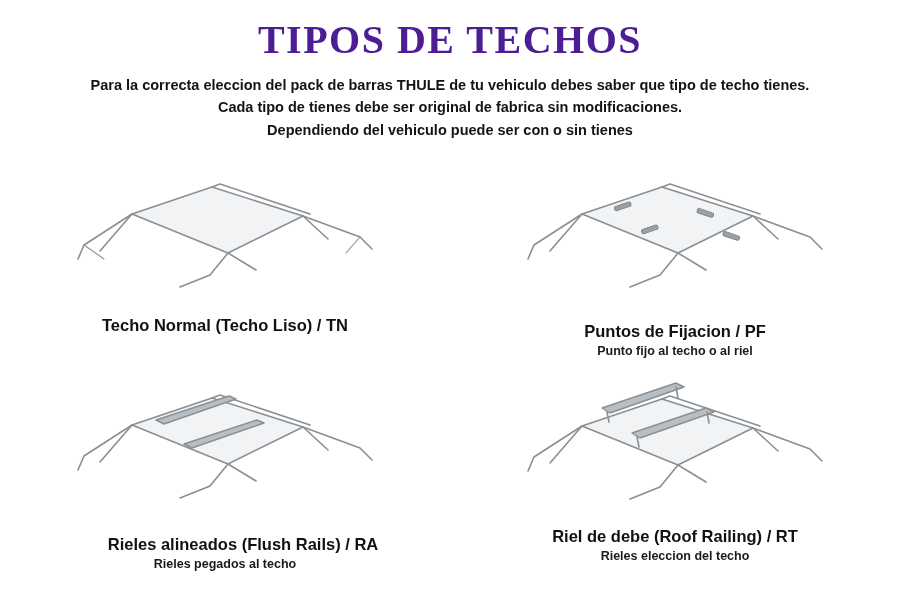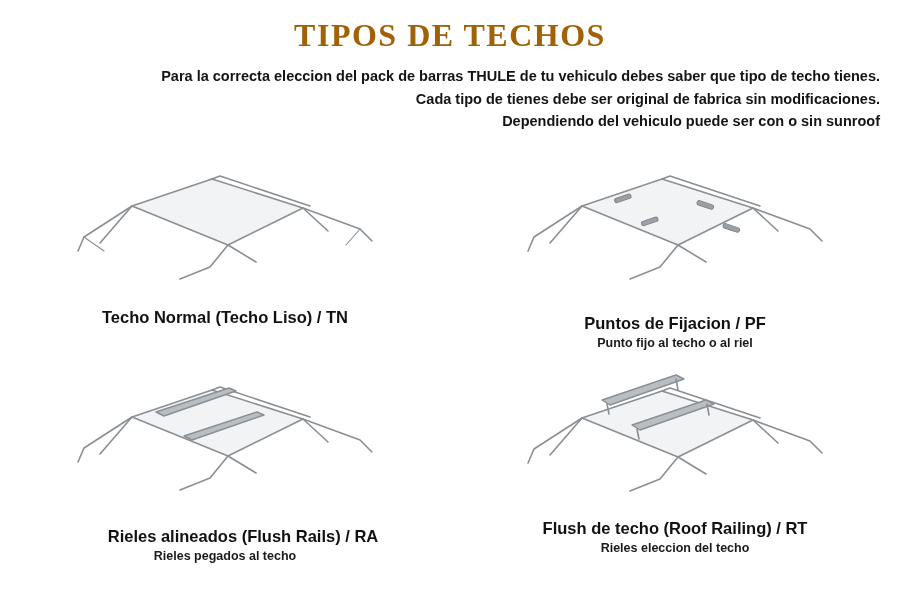--- a/index.html
+++ b/index.html
@@ -16,31 +16,31 @@
   }
   .page {
     position: relative;
     width: 900px;
     height: 600px;
     box-sizing: border-box;
   }
   .title {
     text-align: center;
     font-family: "Liberation Serif", serif;
-    font-size: 32px;
+    font-size: 40px;
     font-weight: bold;
     letter-spacing: 1.5px;
     margin: 18px 0 0 0;
     line-height: 1.1;
-    color: #a16207;
+    color: #4c1d95;
   }
   .subtitle-block {
     margin: 12px auto 10px auto;
     width: 860px;
-    text-align: right;
+    text-align: center;
   }
   .subtitle-line {
     font-size: 14.5px;
     font-weight: bold;
     line-height: 1.55;
     color: #141414;
   }
   .grid {
     position: relative;
     margin-top: 16px;
@@ -94,21 +94,21 @@
 </head>
 <body>
 
 <div class="page">
 
   <h1 class="title">TIPOS DE TECHOS</h1>
 
   <div class="subtitle-block">
     <div class="subtitle-line">Para la correcta eleccion del pack de barras THULE de tu vehiculo debes saber que tipo de techo tienes.</div>
     <div class="subtitle-line">Cada tipo de tienes debe ser original de fabrica sin modificaciones.</div>
-    <div class="subtitle-line">Dependiendo del vehiculo puede ser con o sin sunroof</div>
+    <div class="subtitle-line">Dependiendo del vehiculo puede ser con o sin tienes</div>
   </div>
 
   <div class="grid">
 
     <div class="cell cell-tn">
       <div class="art">
         <svg viewBox="0 0 330 135" xmlns="http://www.w3.org/2000/svg">
           <g fill="none" stroke="#8a8f94" stroke-width="1.6" stroke-linejoin="round" stroke-linecap="round">
 
             <path d="M72 47 L152 20 L243 49 L168 86 Z" fill="#f2f3f4"></path>
@@ -202,18 +202,18 @@
             <path d="M122 59 L196 34 L204 38 L130 64 Z"></path>
           </g>
           <g stroke="#8a8f94" stroke-width="1.6" stroke-linecap="round">
             <path d="M97 38 L99 48"></path>
             <path d="M166 13 L168 24"></path>
             <path d="M127 63 L129 73"></path>
             <path d="M197 38 L199 49"></path>
           </g>
         </svg>
       </div>
-      <div class="cell-label">Flush de techo (Roof Railing) / RT</div>
+      <div class="cell-label">Riel de debe (Roof Railing) / RT</div>
       <div class="cell-sub">Rieles eleccion del techo</div>
     </div>
 
   </div>
 </div>
 
 </body></html>

